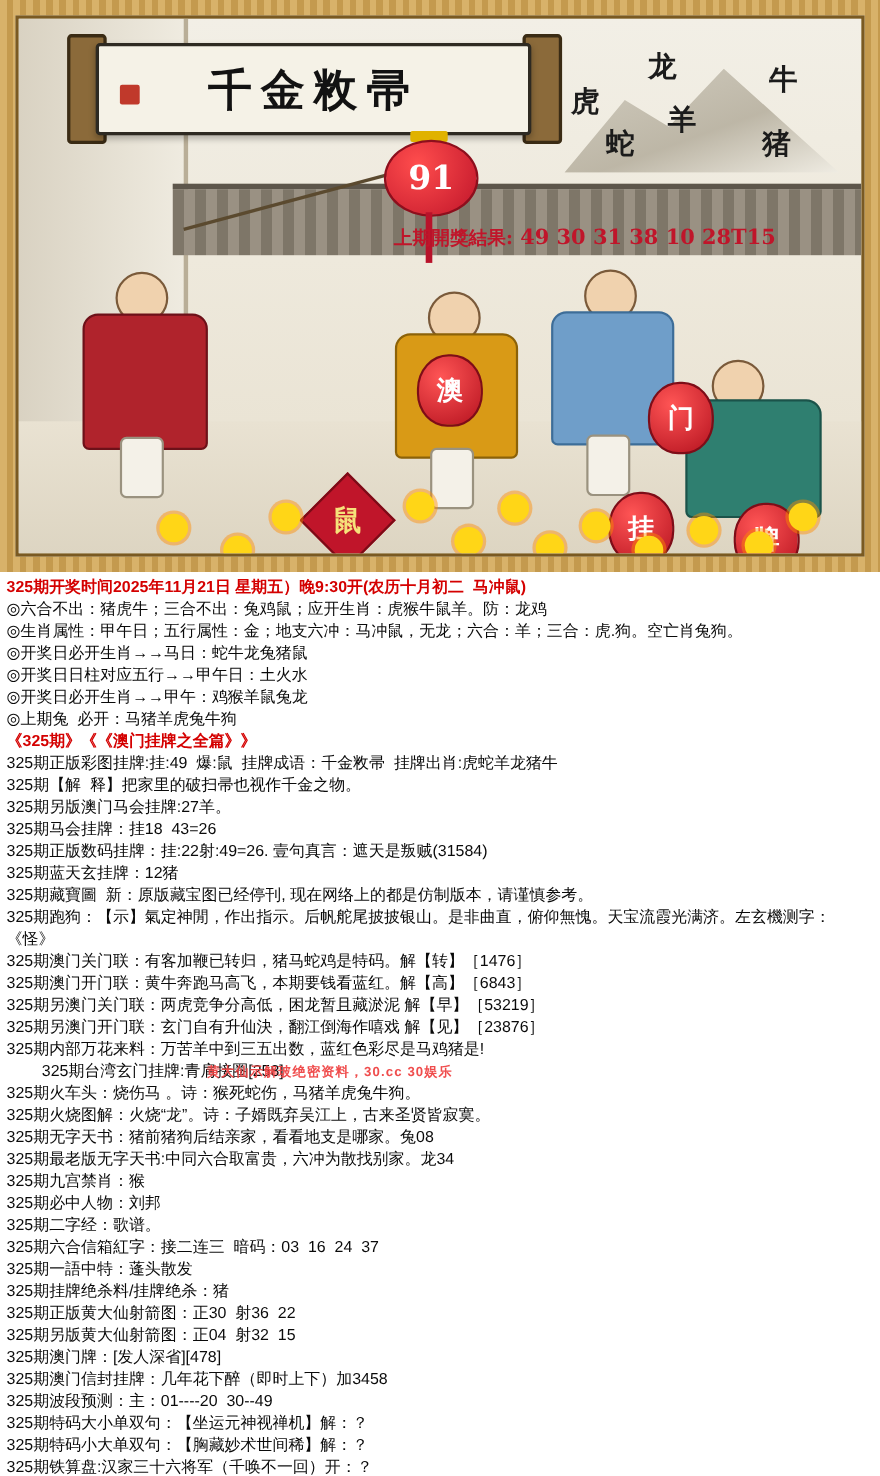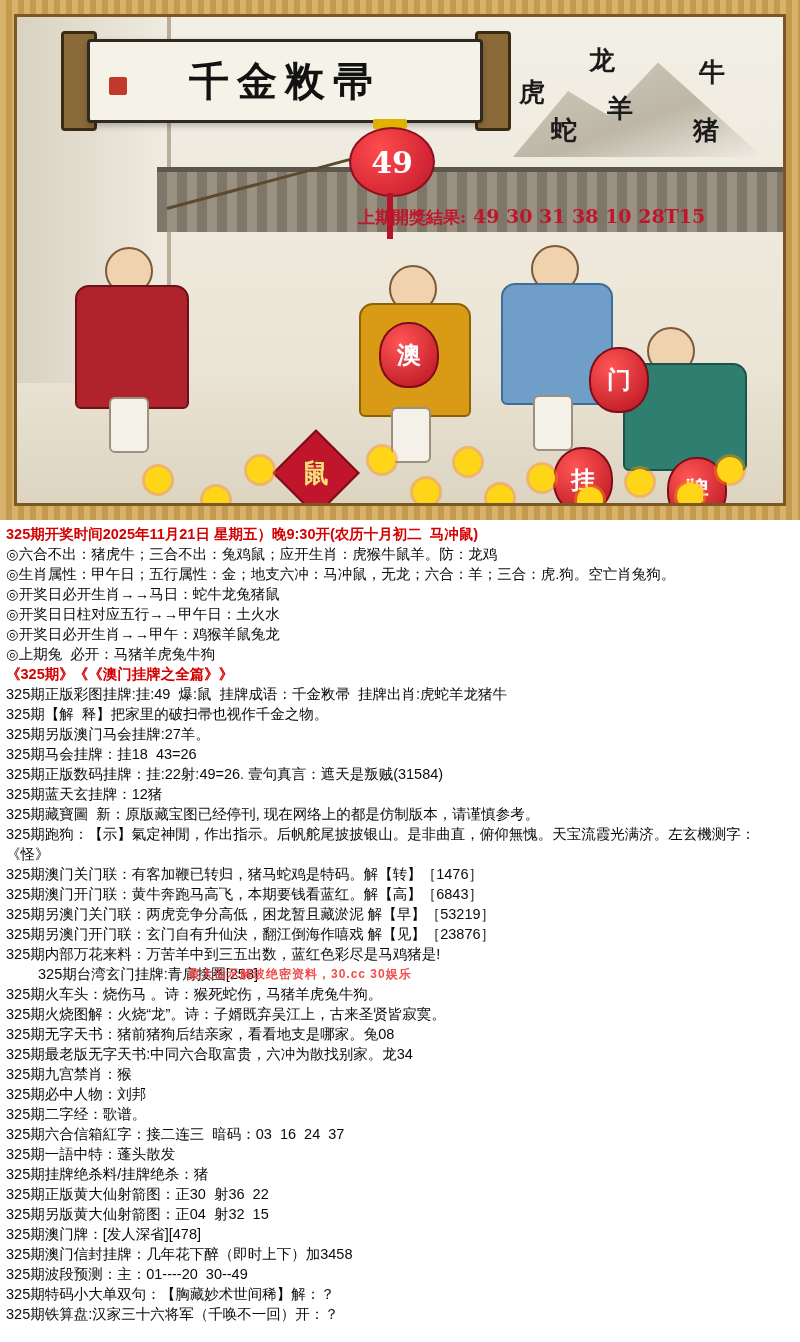--- a/index.html
+++ b/index.html
@@ -136,21 +136,21 @@
         <div class="zd a">龙</div>
         <div class="zd b">牛</div>
         <div class="zd c">虎</div>
         <div class="zd d">羊</div>
         <div class="zd e">蛇</div>
         <div class="zd f">猪</div>
 
         <div class="rod"></div>
         <div class="lantern-cap"></div>
         <div class="lantern">
-          <span class="num">49</span>
+          <span class="num">91</span>
         </div>
 
         <div class="result-line">
           <span class="lbl">上期開獎結果:</span>
           <span>49 30 31 38 10 28T15</span>
         </div>
 
         <div class="fig fig1">
           <div class="head"></div>
           <div class="body"></div>
@@ -228,17 +228,18 @@
       <div class="ln">325期必中人物：刘邦</div>
       <div class="ln">325期二字经：歌谱。</div>
       <div class="ln">325期六合信箱紅字：接二连三  暗码：03  16  24  37</div>
       <div class="ln">325期一語中特：蓬头散发</div>
       <div class="ln">325期挂牌绝杀料/挂牌绝杀：猪</div>
       <div class="ln">325期正版黄大仙射箭图：正30  射36  22</div>
       <div class="ln">325期另版黄大仙射箭图：正04  射32  15</div>
       <div class="ln">325期澳门牌：[发人深省][478]</div>
       <div class="ln">325期澳门信封挂牌：几年花下醉（即时上下）加3458</div>
       <div class="ln">325期波段预测：主：01----20  30--49</div>
+      <div class="ln">325期特码大小单双句：【坐运元神视禅机】解：？</div>
       <div class="ln">325期特码小大单双句：【胸藏妙术世间稀】解：？</div>
       <div class="ln">325期铁算盘:汉家三十六将军（千唤不一回）开：？</div>
     </div>
 
 </div>
 
 </body></html>

